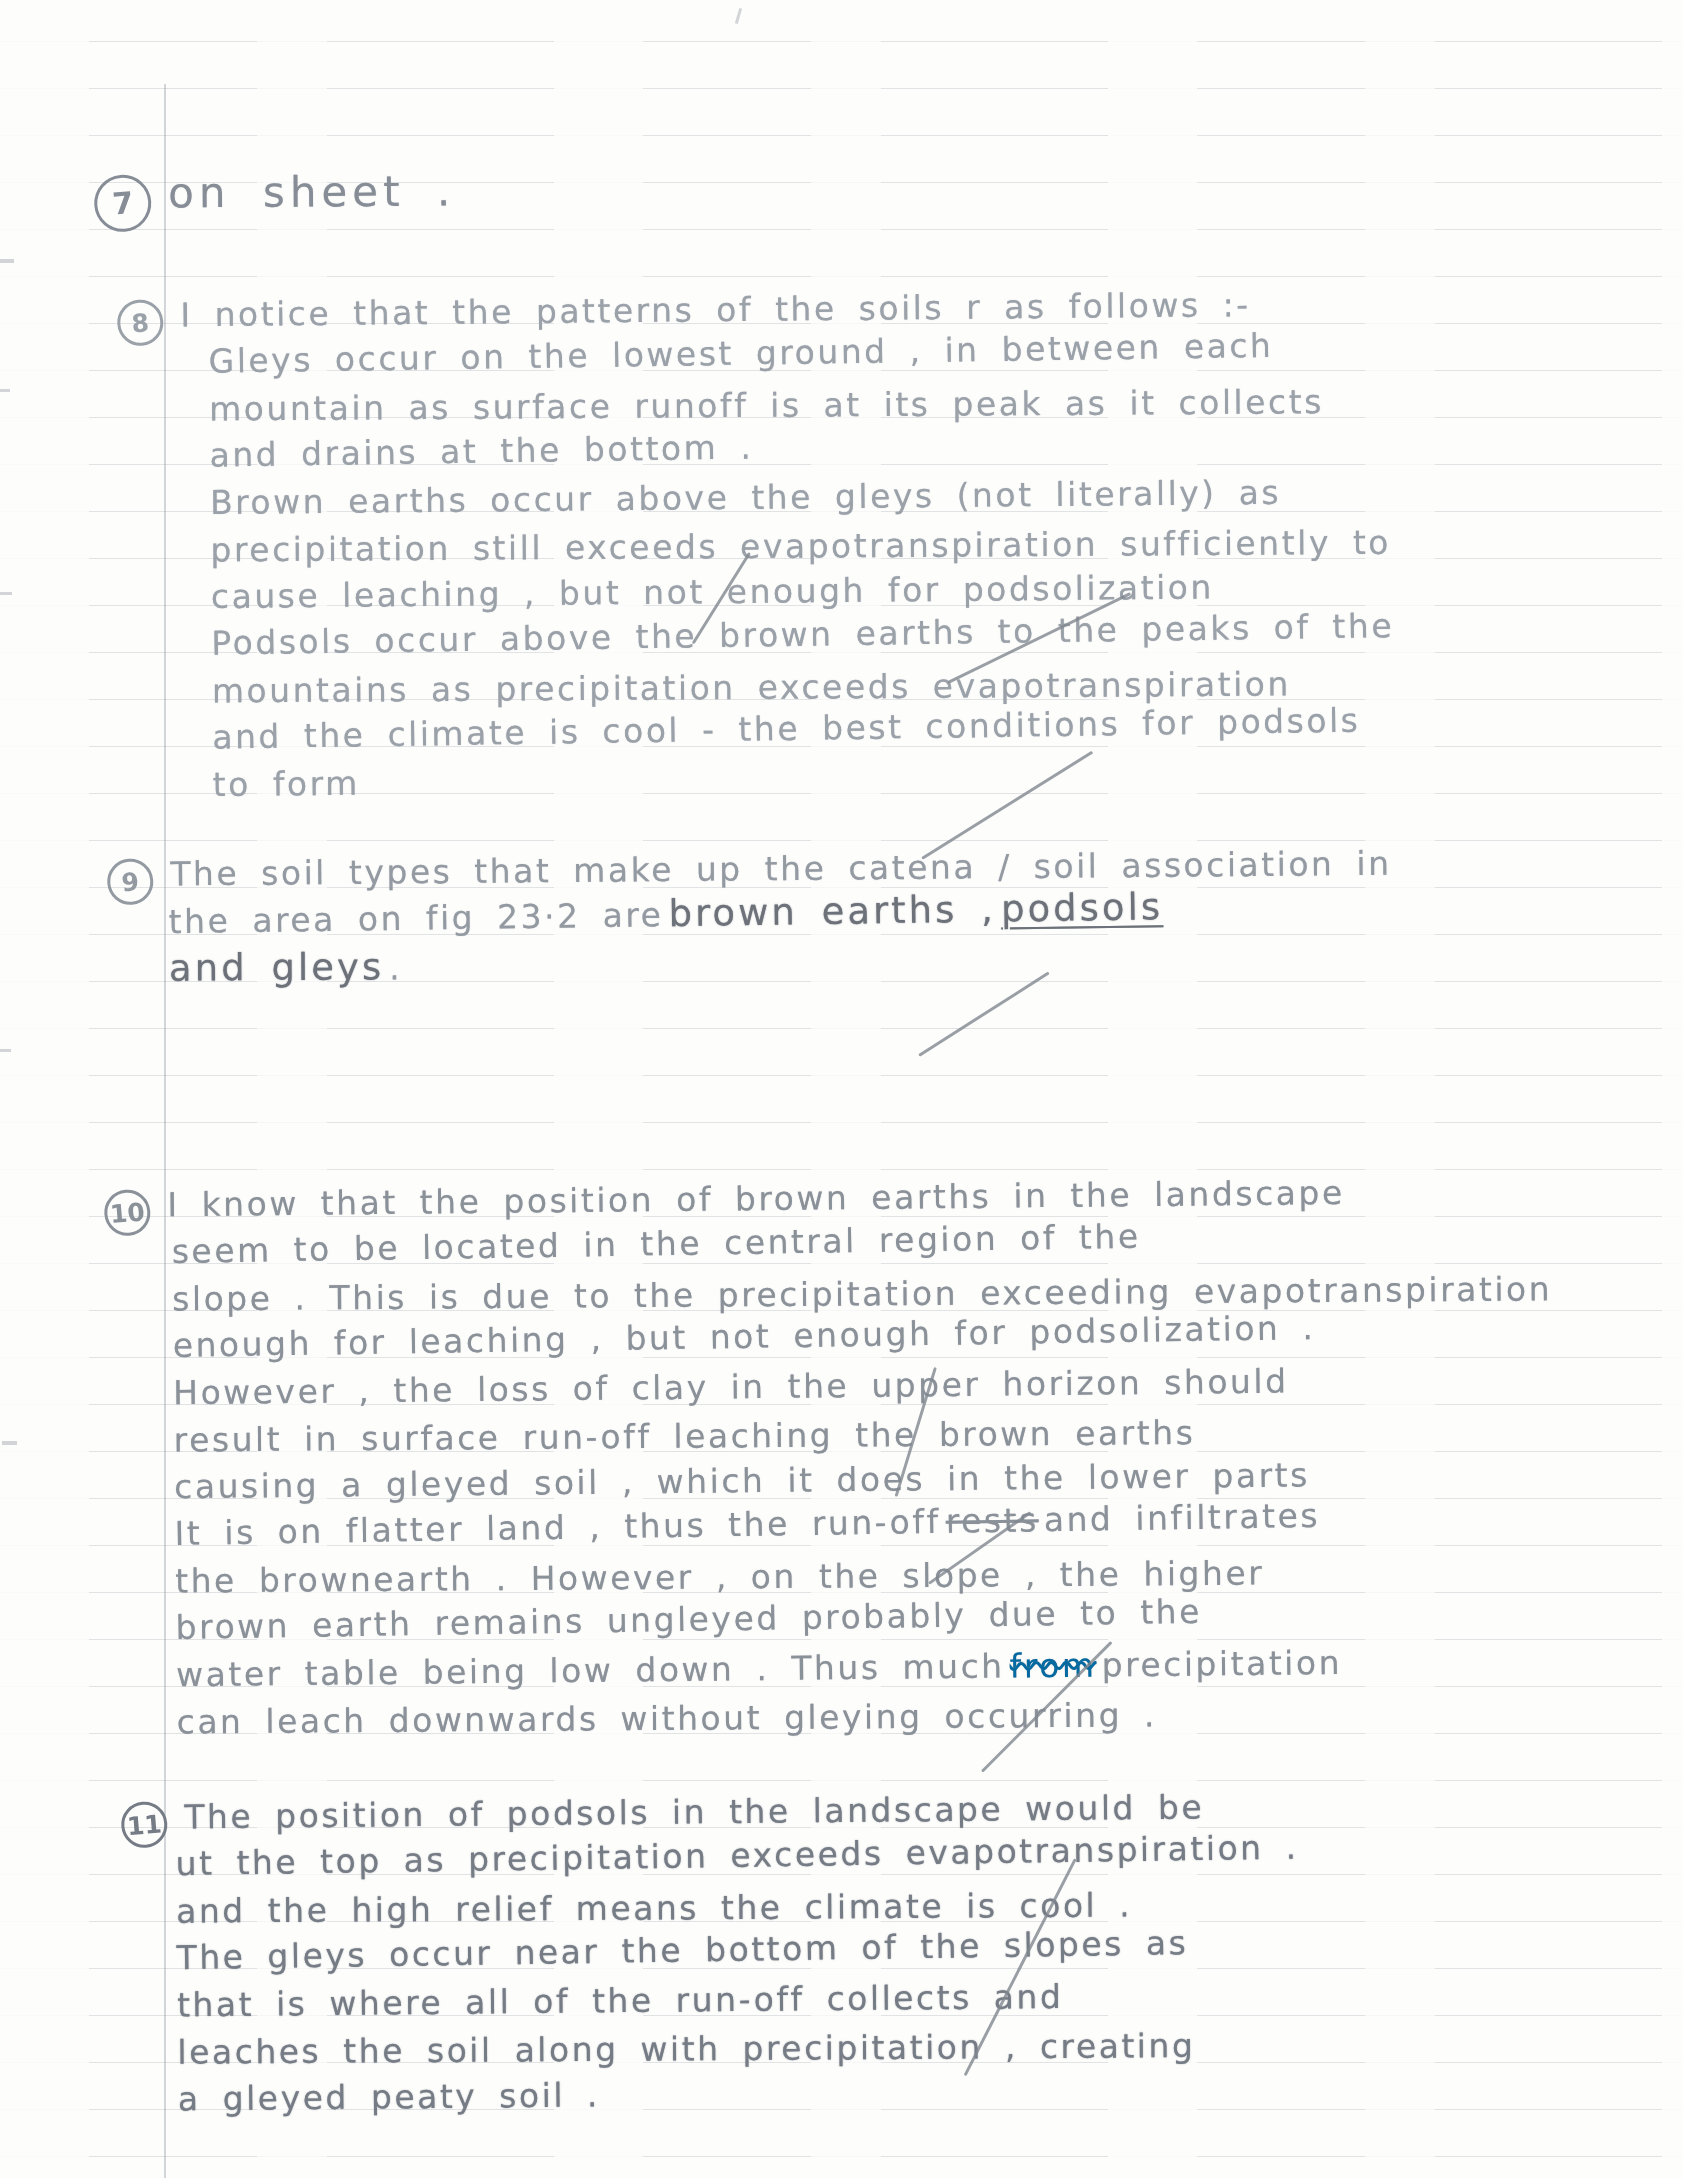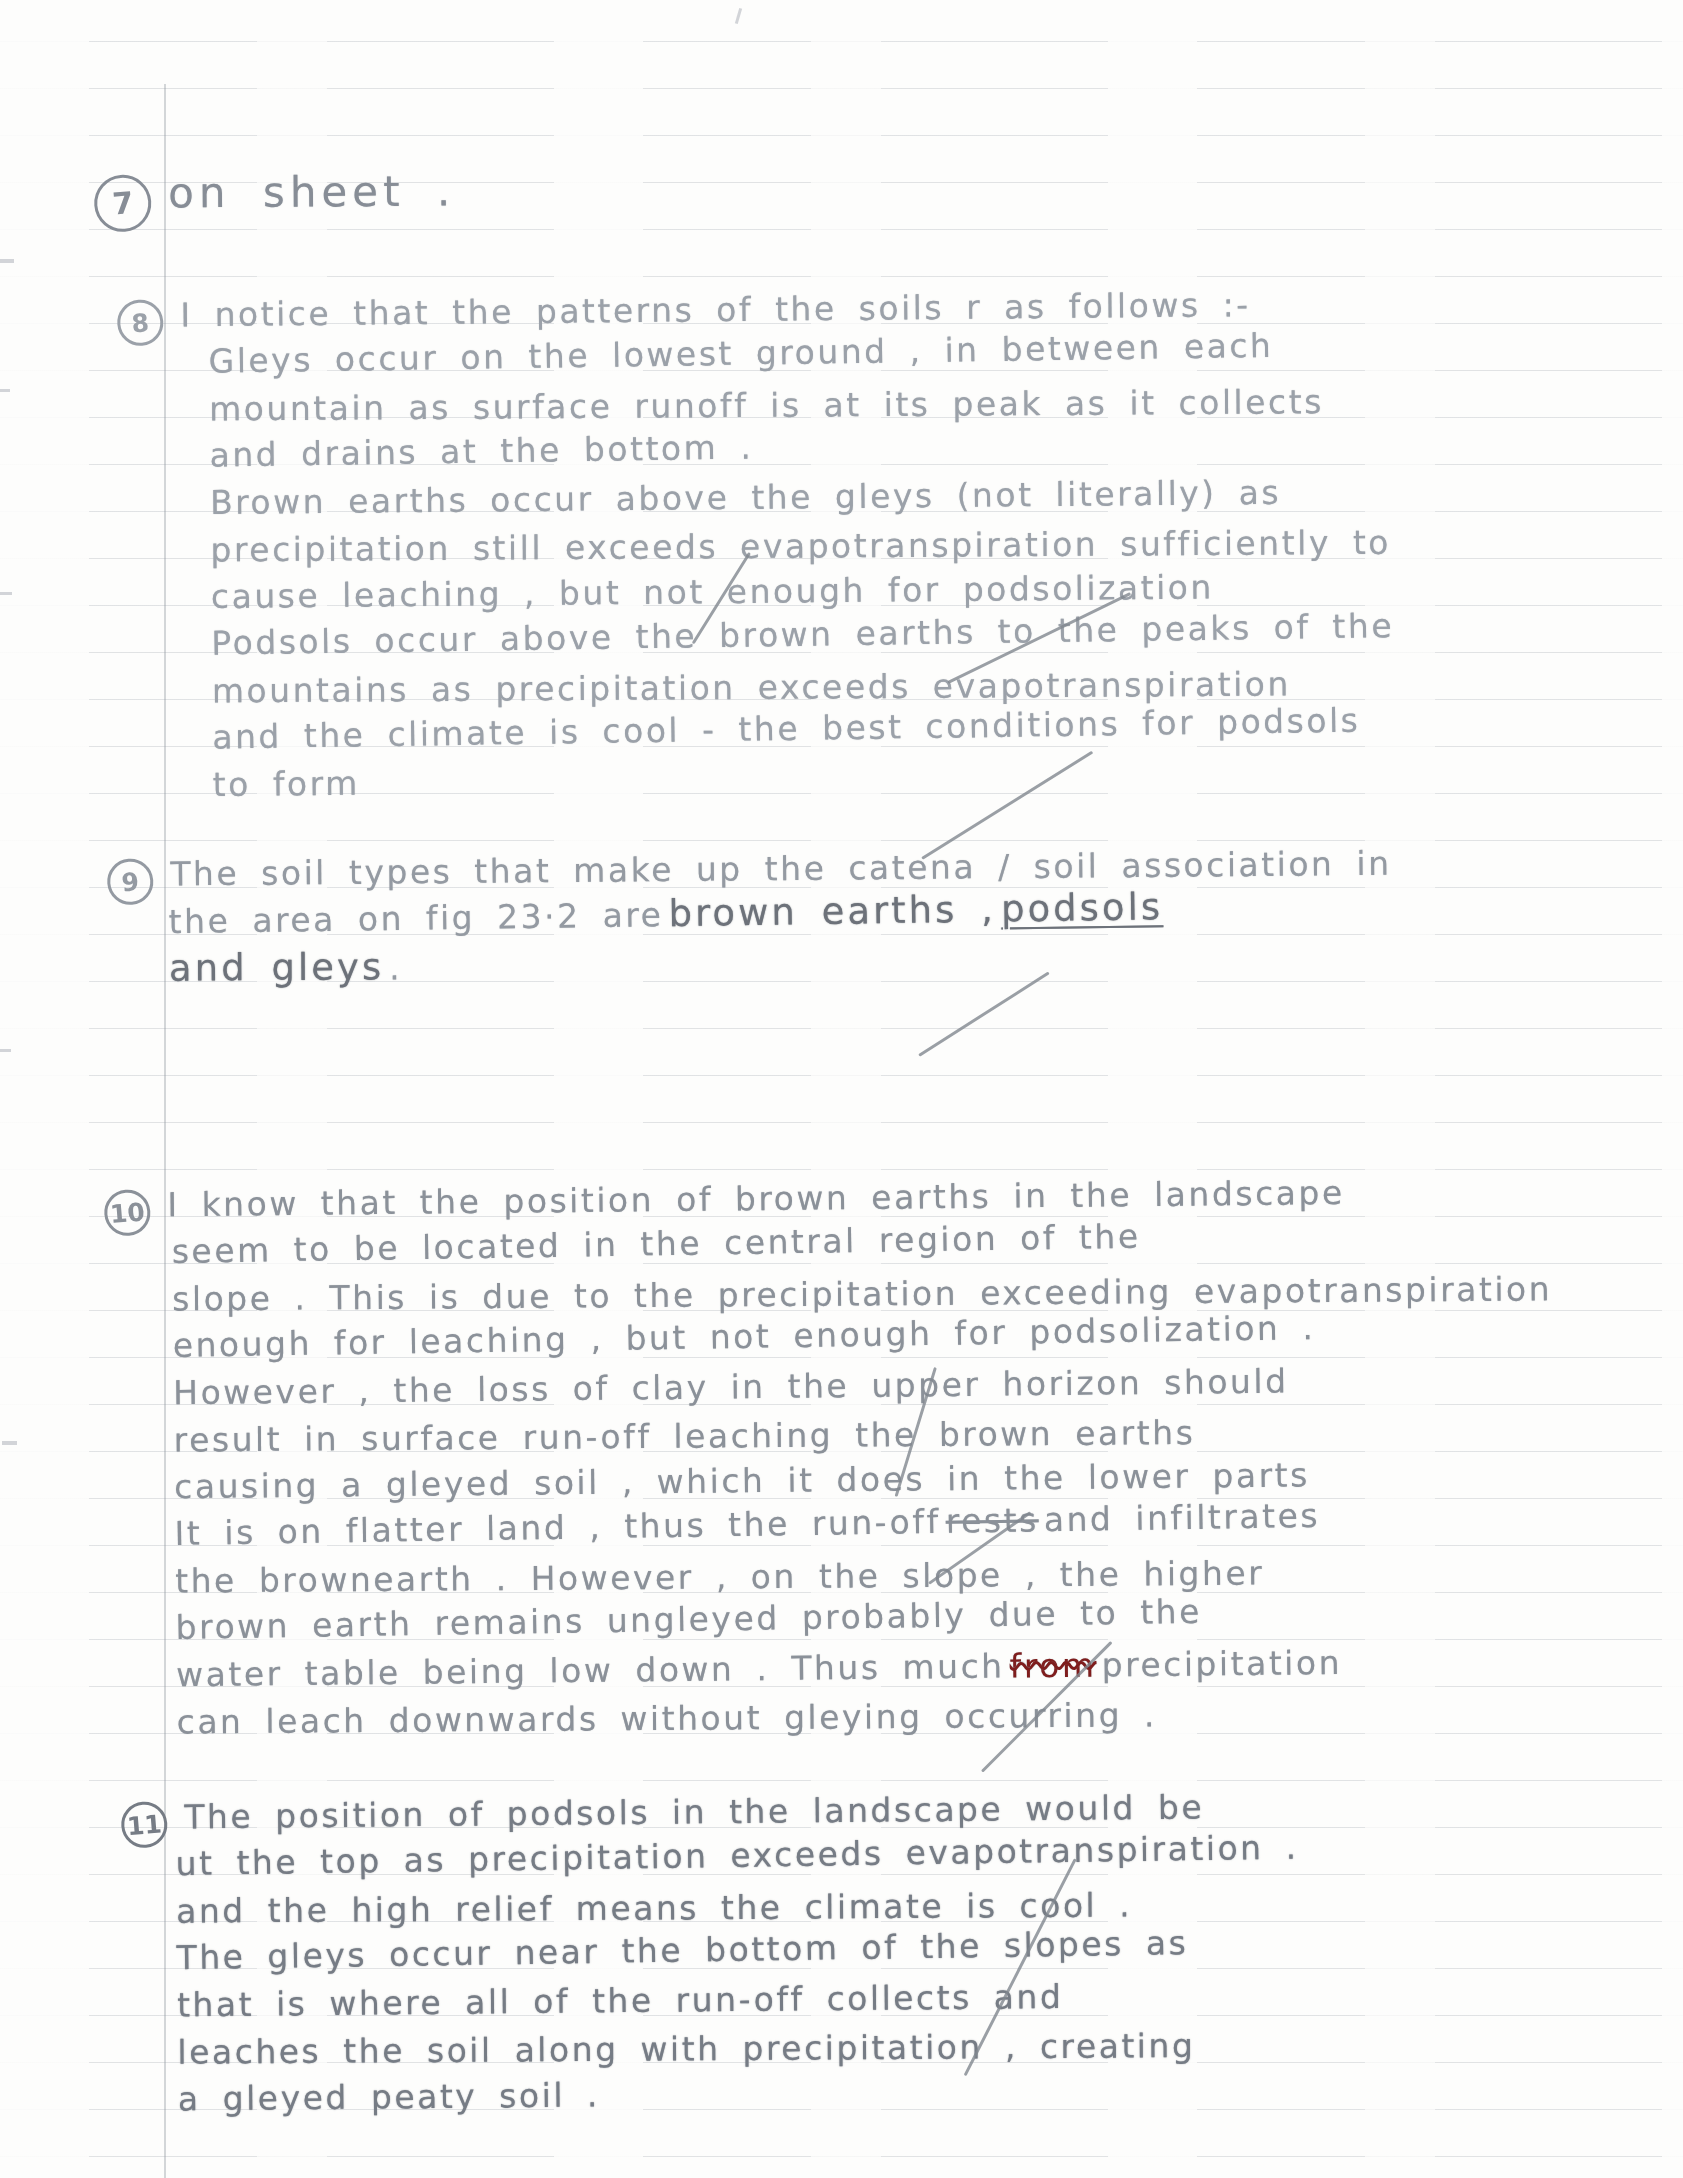--- a/index.html
+++ b/index.html
@@ -69,21 +69,21 @@
   #sec11{left:121px;top:1794px;color:#767c85;transform:rotate(-0.55deg);}
   #sec11 .hw-line{padding-left:54px;}
   #sec11 .hw-line.first{padding-left:0;}
   #sec11 .txt{text-shadow:0 0 1.4px rgba(100,106,114,0.7);}
   .emph{
     color:#6d727a;font-size:37px;letter-spacing:3px;
     text-shadow:0 0 1.4px rgba(90,95,103,0.7);
   }
   .underlined{text-decoration:underline;text-decoration-thickness:2px;text-underline-offset:6px;}
   .strike{text-decoration:line-through;text-decoration-thickness:2.5px;}
-  .scribble{text-decoration:line-through;text-decoration-style:wavy;text-decoration-thickness:3px;color:#7f1d1d;}
+  .scribble{text-decoration:line-through;text-decoration-style:wavy;text-decoration-thickness:3px;color:#0369a1;}
   .stroke{
     position:absolute;height:3px;border-radius:3px;
     background:#81878f;opacity:0.8;transform-origin:0 50%;
   }
   .artifact{position:absolute;background:#aeb3ba;opacity:0.55;}
 </style>
 </head>
 <body>
 
 <div class="page">

